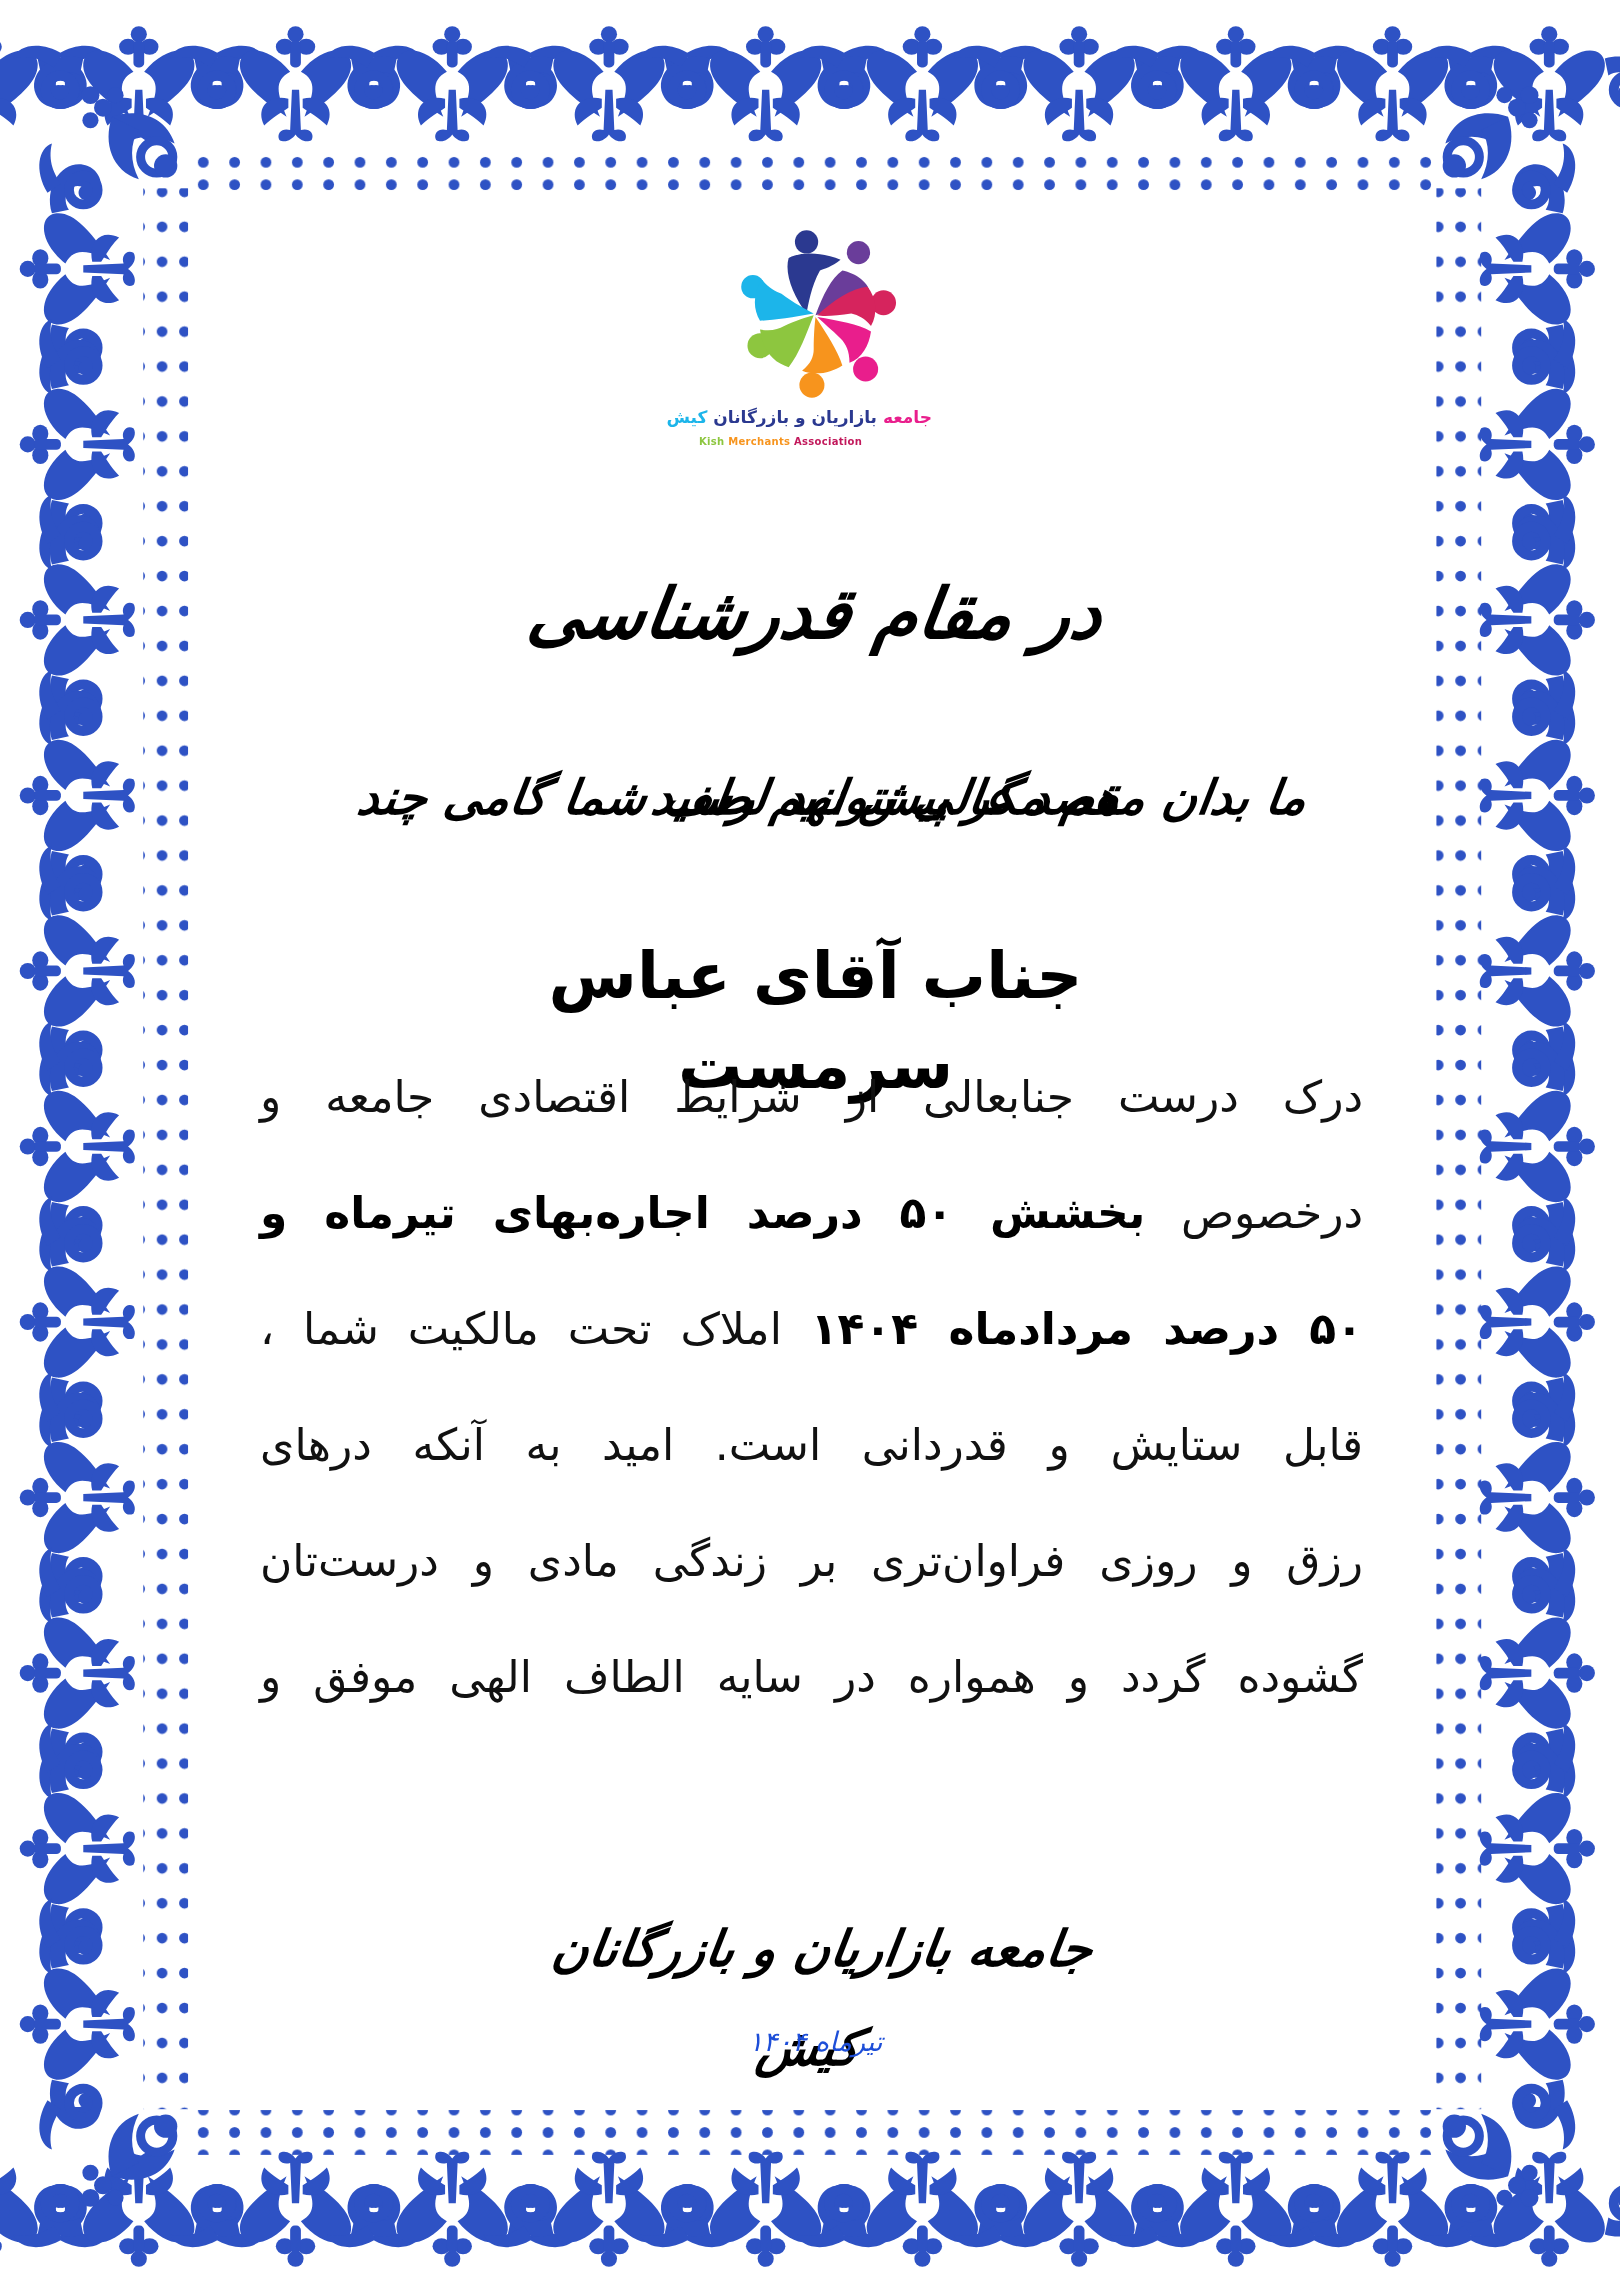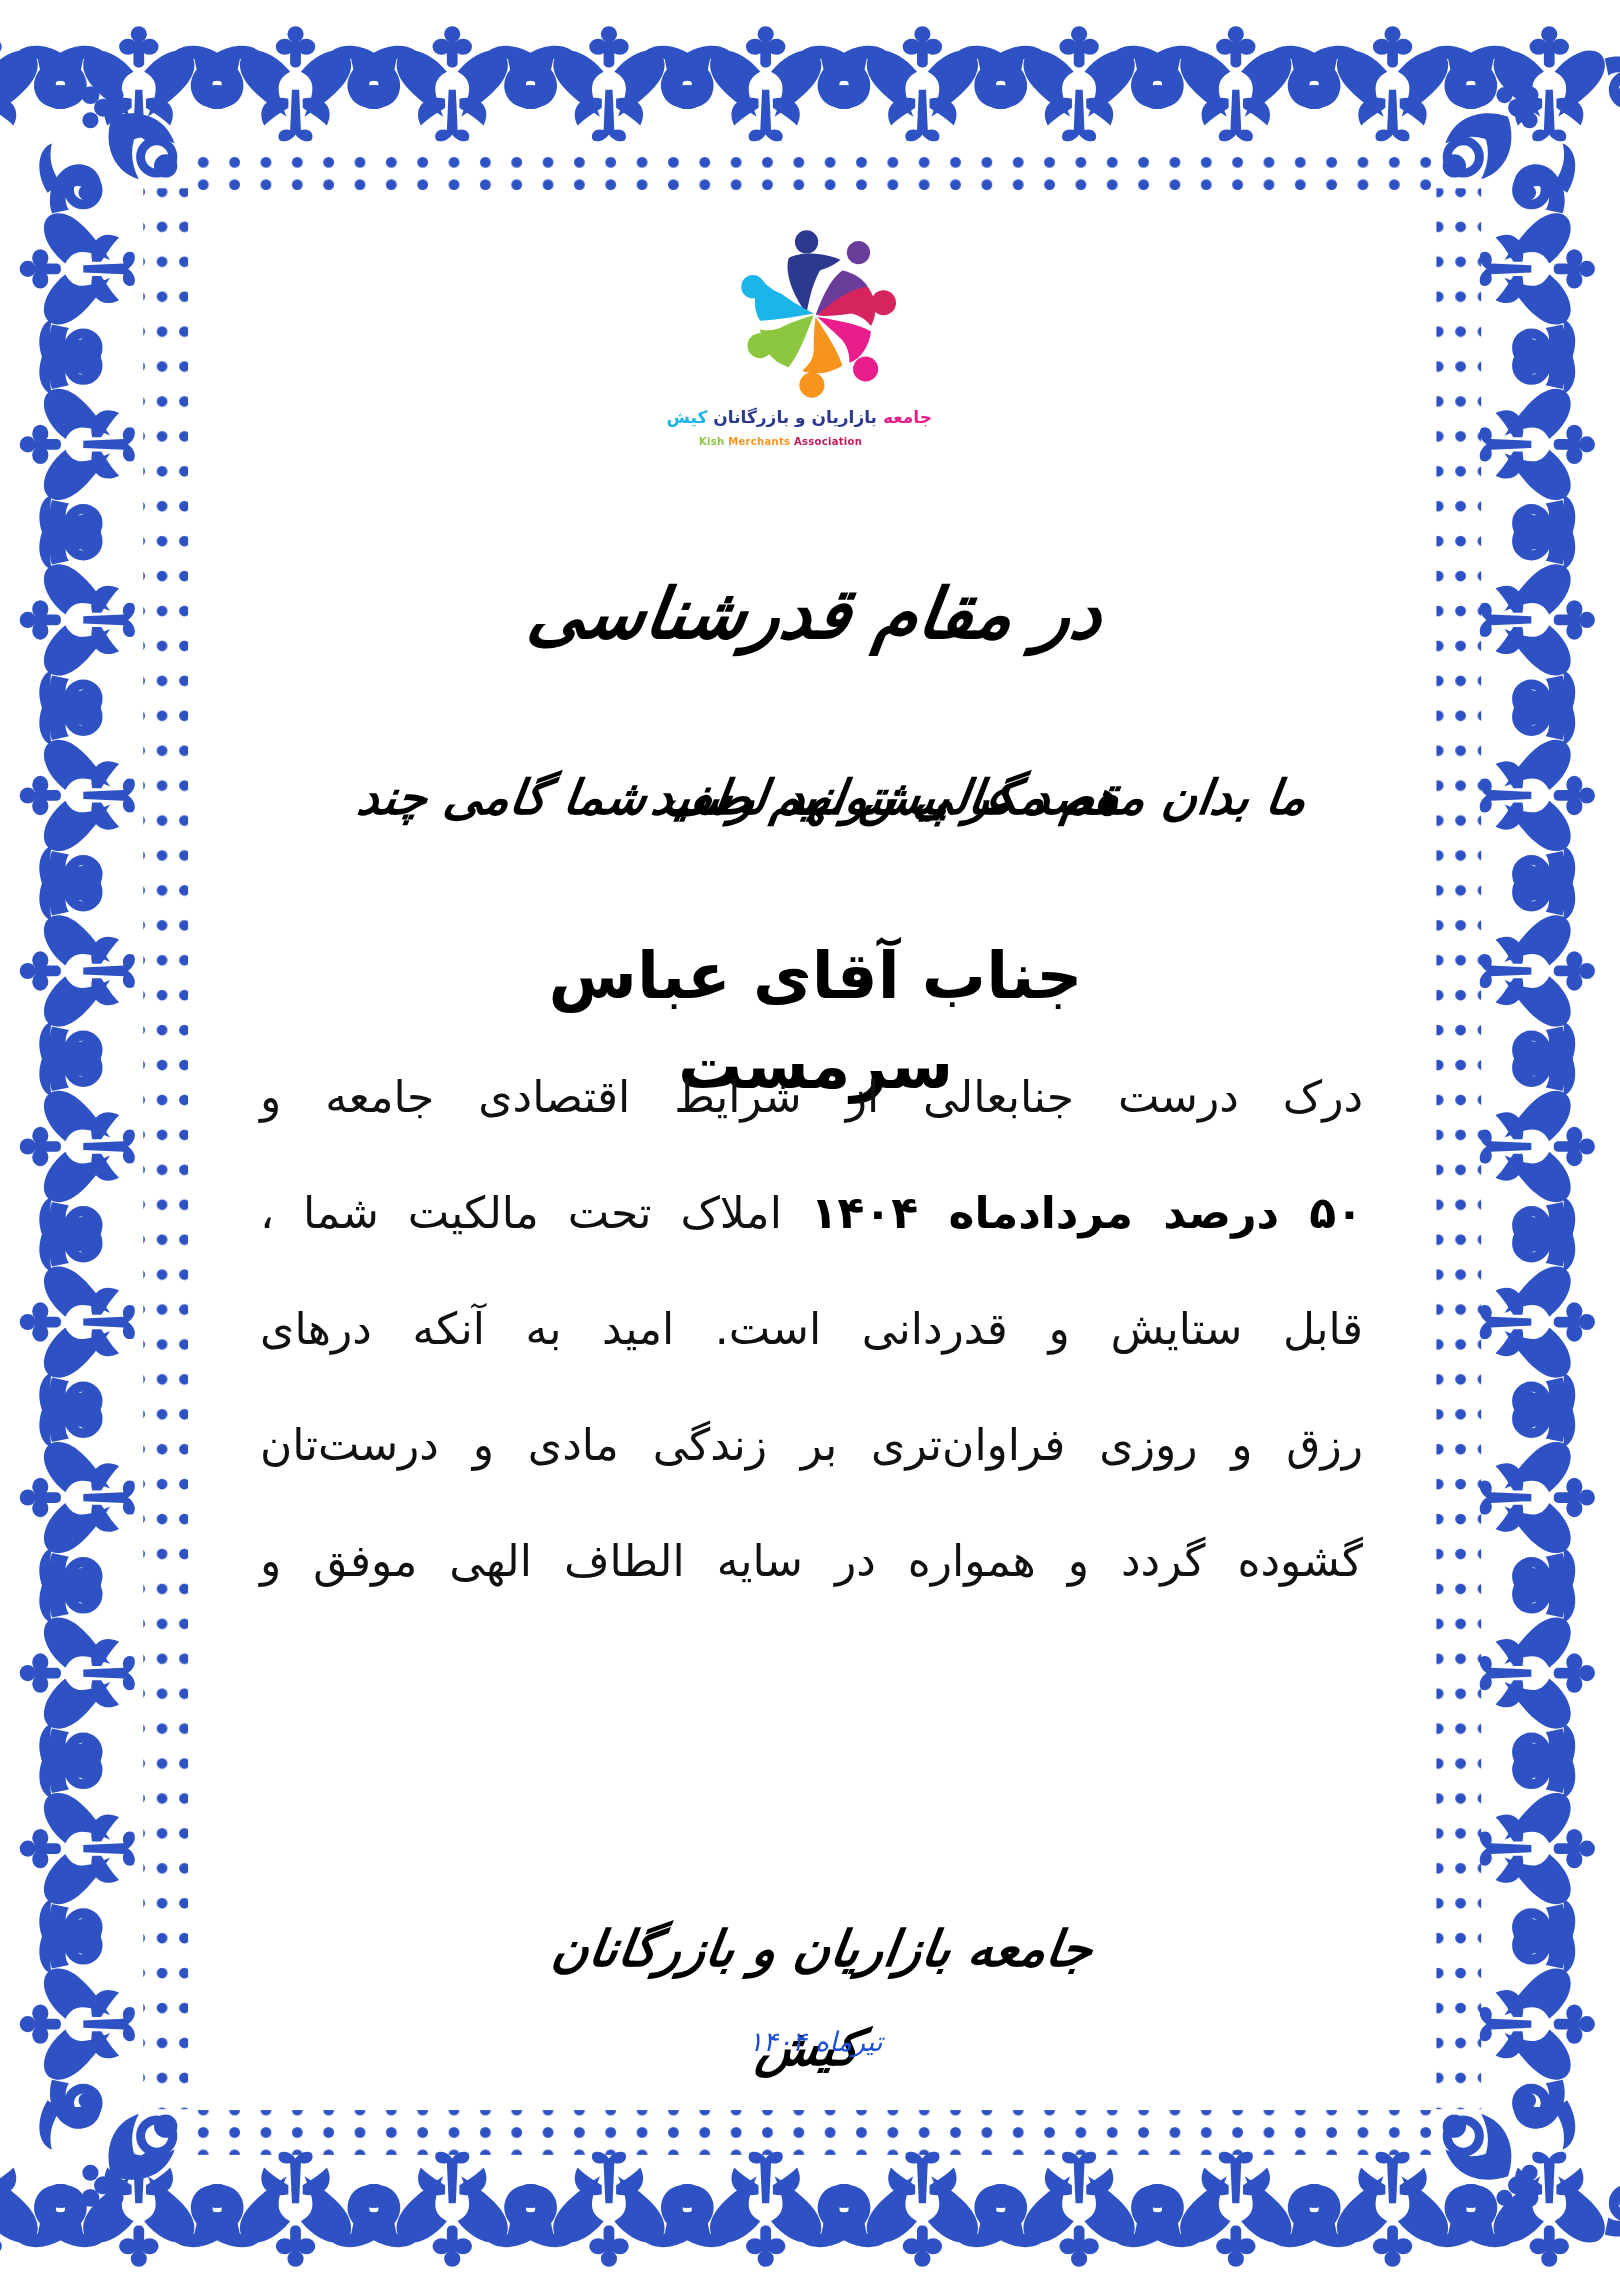--- a/index.html
+++ b/index.html
@@ -199,20 +199,21 @@
 
   <div class="abs poem">
     <span class="hemi h1">ما بدان مقصد عالی نتوانیم رسید</span>
     <span class="hemi h2">هم مگر پیش نهد لطف شما گامی چند</span>
   </div>
 
   <div class="abs recipient">جناب آقای عباس سرمست</div>
 
   <div class="abs body-text">
     <span class="ln">درک درست جنابعالی از شرایط اقتصادی جامعه و</span>
+    <span class="ln"><span>درخصوص </span><b>بخشش ۵۰ درصد اجاره‌بهای تیرماه و</b></span>
     <span class="ln"><b>۵۰ درصد مردادماه ۱۴۰۴</b><span> املاک تحت مالکیت شما ،</span></span>
     <span class="ln">قابل ستایش و قدردانی است. امید به آنکه درهای</span>
     <span class="ln">رزق و روزی فراوان‌تری بر زندگی مادی و درست‌تان</span>
     <span class="ln">گشوده گردد و همواره در سایه الطاف الهی موفق و</span>
   </div>
 
   <div class="abs signature">جامعه بازاریان و بازرگانان کیش</div>
   <div class="abs date">تیرماه ۱۴۰۴</div>
 </div>
 

